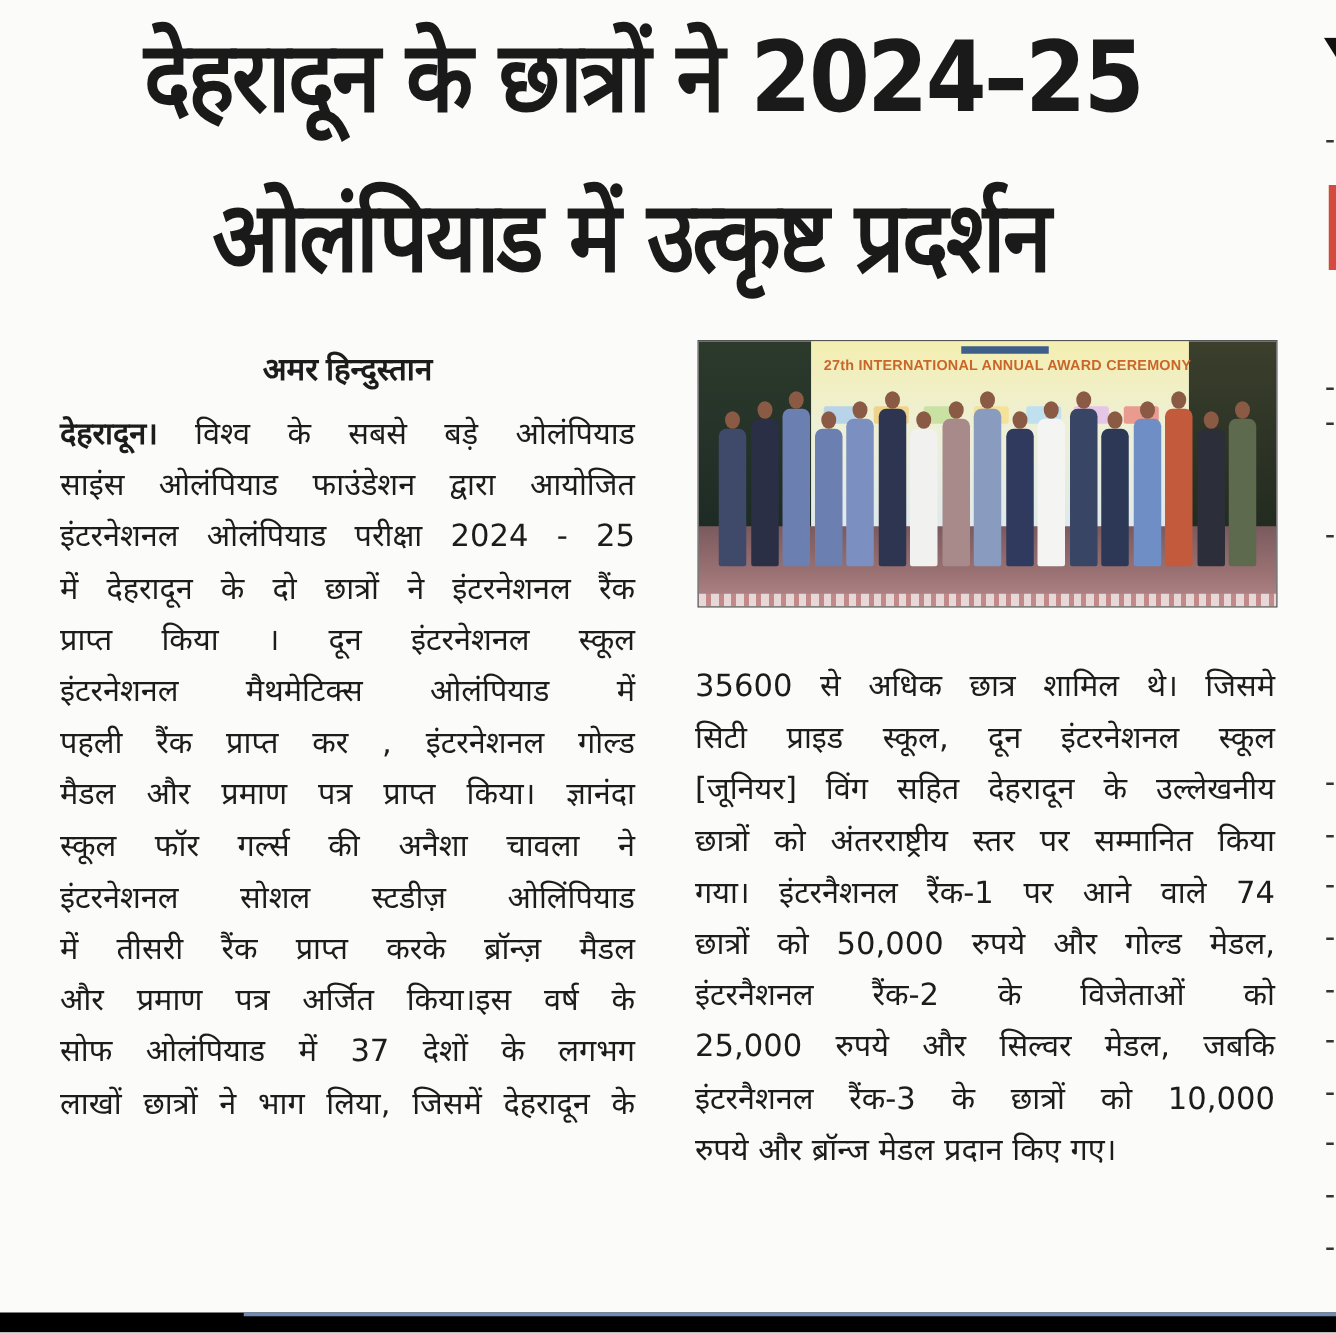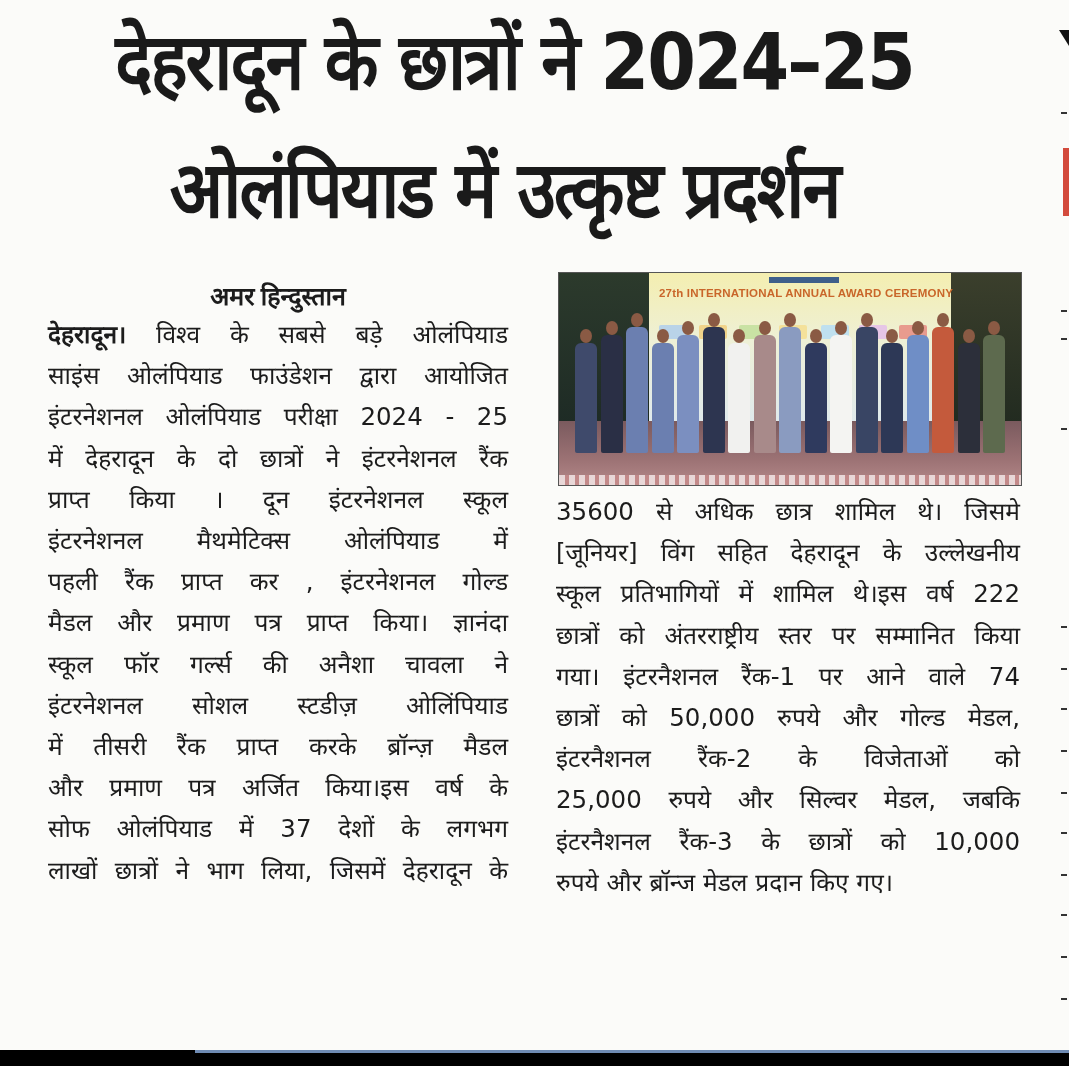--- a/index.html
+++ b/index.html
@@ -15,23 +15,23 @@
     font-size:70px; line-height:84px; letter-spacing:-2px;
     color:#1a1a1a; margin:0; transform:scaleY(1.12);
   }
   #hl1 { top:20px; left:-20px; }
   #hl2 { top:148px; left:-30px; }
   .edge-mark { position:absolute; right:0; background:#111; }
   #edge-top { top:30px; width:10px; height:16px; clip-path:polygon(0 0,100% 0,100% 100%); }
   #edge-red { top:148px; width:6px; height:68px; background:#d34b3d; }
   .edge-dot { position:absolute; right:2px; width:6px; height:2px; background:#333; }
 
-  .col { position:absolute; font-size:24.5px; line-height:41.2px; }
+  .col { position:absolute; font-size:24.5px; line-height:41.2px;margin-top:12px; }
   #col-left { left:48px; top:314px; width:460px; }
-  #col-right { left:556px; top:491px; width:464px; }
+  #col-right { left:556px; top:516px; width:464px; }
   .byline {
     position:absolute; left:48px; top:280px; width:460px; text-align:center;
     font-family:Liberation Serif, serif; font-weight:bold; font-size:25px; line-height:34px;
   }
   .line { display:block; white-space:nowrap; text-align:justify; text-align-last:justify; }
   .line.last { text-align-last:left; }
   .dateline { font-weight:bold; }
 
   #photo {
     position:absolute; left:558px; top:272px; width:462px; height:212px;
@@ -179,22 +179,22 @@
         <div class="head"></div>
       </div>
       <div class="person" style="left: 424px; top: 62px; width: 22px; height: 118px; background: rgb(93, 106, 78);">
         <div class="head"></div>
       </div>
     </div>
 </div>
 
 <div class="col" id="col-right">
     <span class="line"><span>35600 से अधिक छात्र शामिल थे। जिसमे</span></span>
+    <span class="line"><span>सिटी प्राइड स्कूल, दून इंटरनेशनल स्कूल</span></span>
     <span class="line"><span>[जूनियर] विंग सहित देहरादून के उल्लेखनीय</span></span>
-    <span class="line"><span>स्कूल प्रतिभागियों में शामिल थे।इस वर्ष 222</span></span>
     <span class="line"><span>छात्रों को अंतरराष्ट्रीय स्तर पर सम्मानित किया</span></span>
     <span class="line"><span>गया। इंटरनैशनल रैंक-1 पर आने वाले 74</span></span>
     <span class="line"><span>छात्रों को 50,000 रुपये और गोल्ड मेडल,</span></span>
     <span class="line"><span>इंटरनैशनल  रैंक-2  के  विजेताओं  को</span></span>
     <span class="line"><span>25,000 रुपये और सिल्वर मेडल, जबकि</span></span>
     <span class="line"><span>इंटरनैशनल रैंक-3 के छात्रों को 10,000</span></span>
     <span class="line last"><span>रुपये और ब्रॉन्ज मेडल प्रदान किए गए।</span></span>
   </div>
 
 <div id="bottom-bar">

